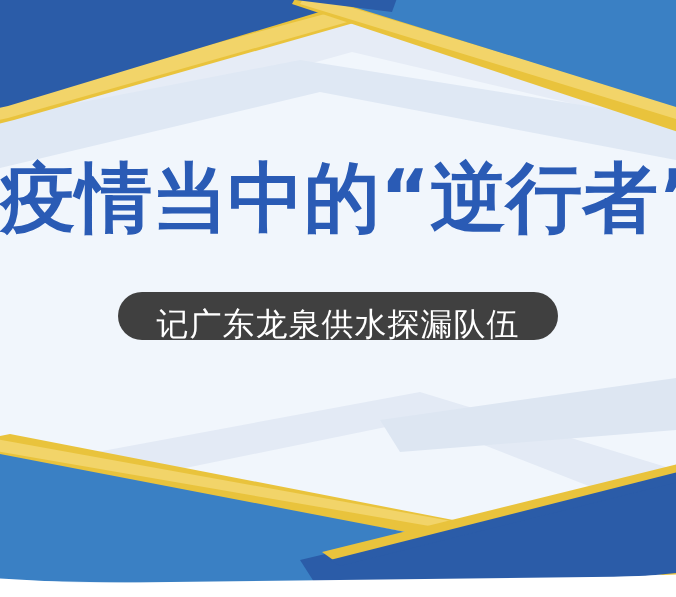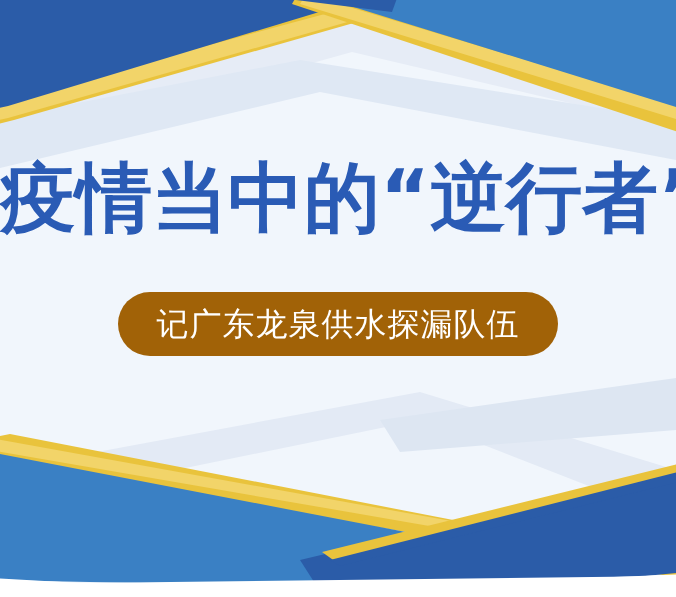--- a/index.html
+++ b/index.html
@@ -46,24 +46,24 @@
     left: 0;
     top: 292px;
     width: 676px;
     text-align: center;
     z-index: 5;
   }
   .pill {
     display: inline-block;
     box-sizing: border-box;
     width: 440px;
-    height: 64px;
+    height: 48px;
     line-height: 64px;
     border-radius: 32px;
-    background: #a16207;
+    background: #404040;
     color: #ffffff;
     font-size: 32px;
     font-weight: normal;
     letter-spacing: 1px;
     white-space: nowrap;
     font-family: "DejaVu Sans", "Liberation Sans", sans-serif;
   }
 </style>
 </head>
 <body>

